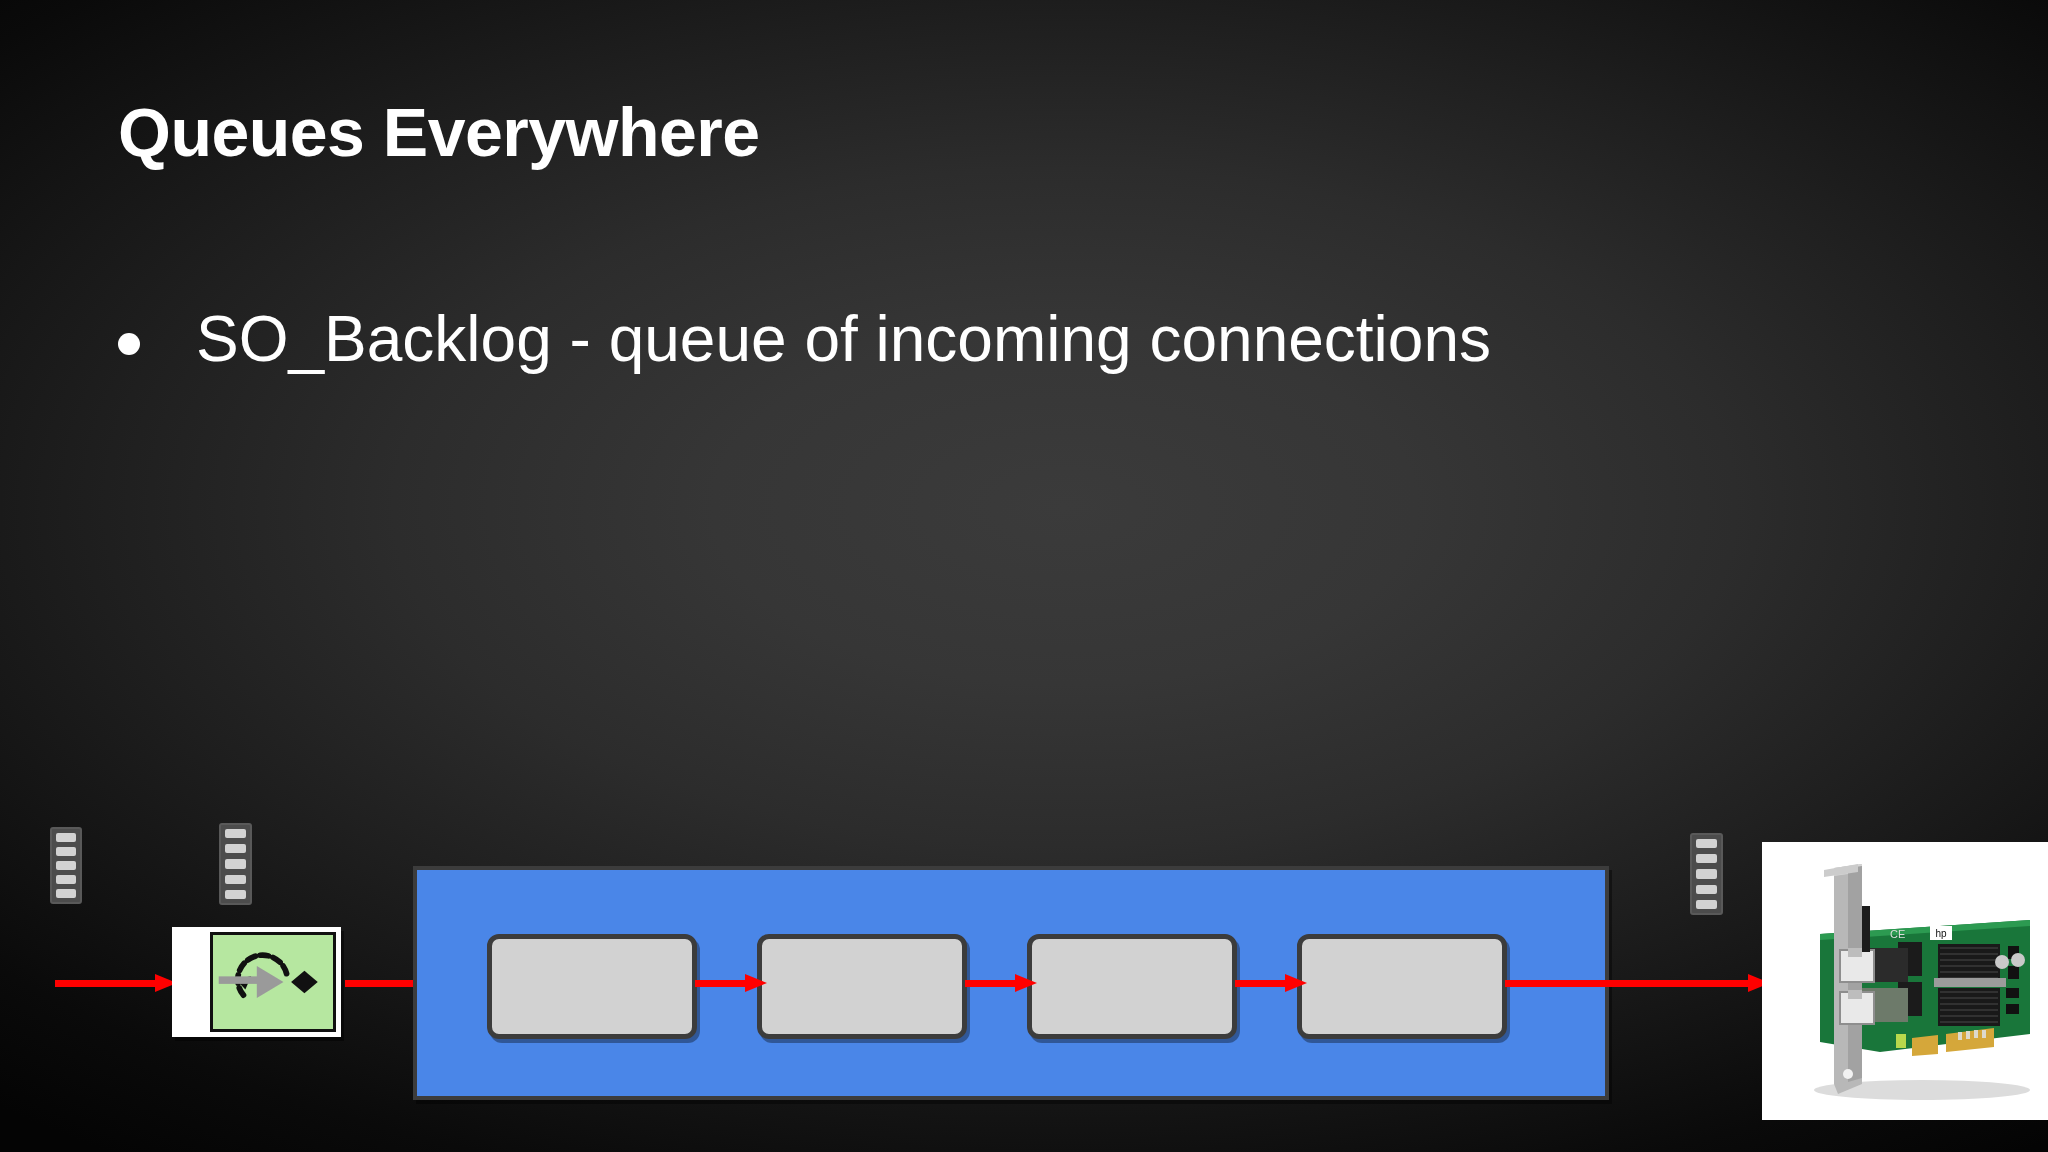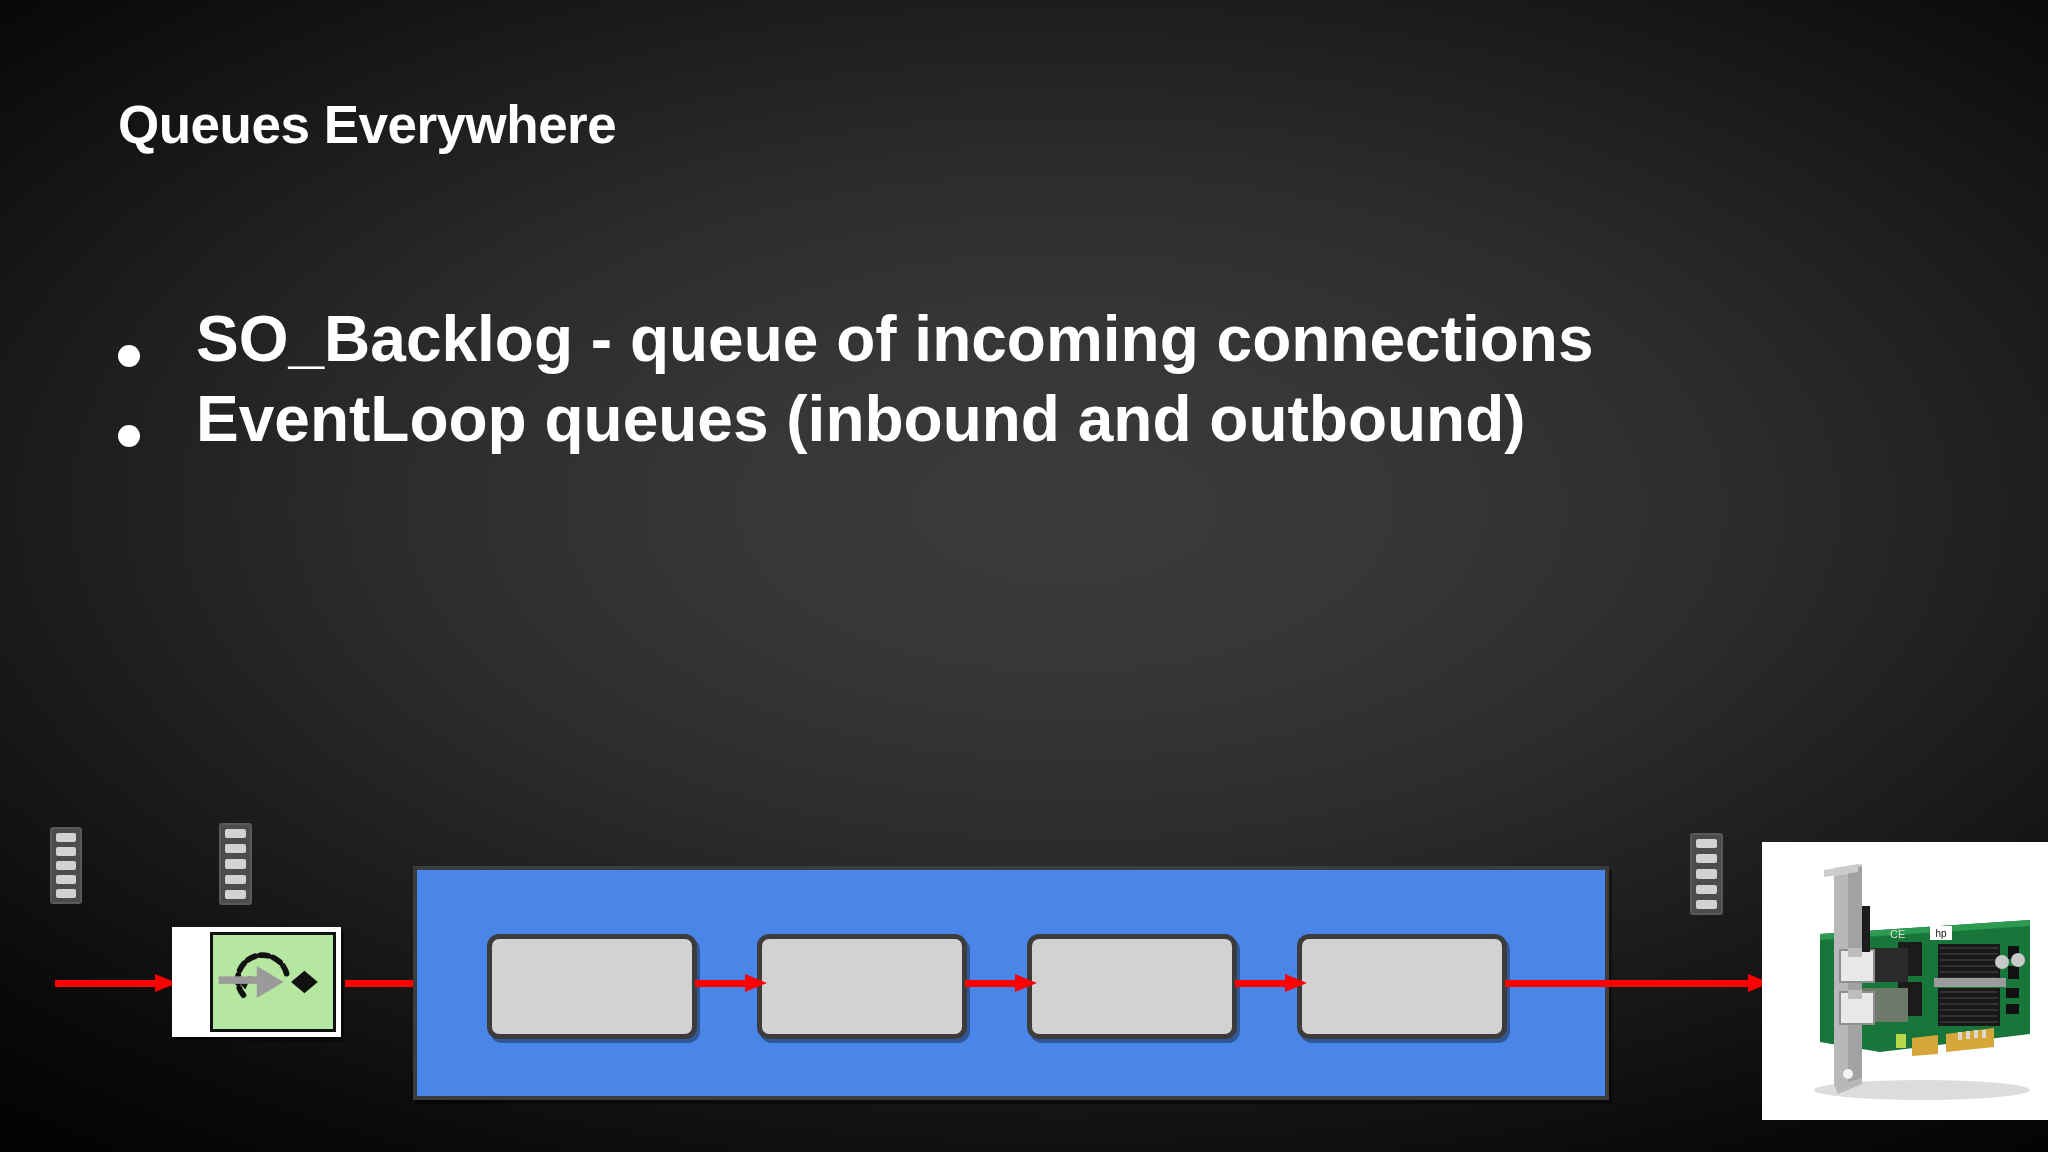--- a/index.html
+++ b/index.html
@@ -12,31 +12,31 @@
     position:relative;width:2048px;height:1152px;
     background:
       radial-gradient(ellipse 78% 70% at 52% 44%,
         #3b3b3b 0%, #363636 22%, #2c2c2c 42%, #1f1f1f 60%,
         #131313 76%, #0a0a0a 88%, #040404 100%);
     overflow:hidden;
   }
   
   #title{
     position:absolute;left:118px;top:98px;
-    font-size:53px;font-weight:bold;color:#ffffff;
+    font-size:68px;font-weight:bold;color:#ffffff;
     letter-spacing:-0.5px;line-height:1;
     white-space:nowrap;
   }
   
   #bullets{
     position:absolute;left:118px;top:300px;width:1830px;
     color:#ffffff;font-size:64px;line-height:1.22;
   }
   .bullet-row{
-    display:flex;align-items:center;margin-bottom:2px;font-weight:bold;
+    display:flex;align-items:flex-start;margin-bottom:2px;
   }
   .bullet-dot{
     flex:0 0 auto;width:22px;height:22px;border-radius:50%;
     background:#ffffff;margin-top:33px;margin-right:56px;
   }
   .bullet-text{flex:1 1 auto;}
 
   .rack{
     position:absolute;
     background:#4c4c4c;
@@ -138,24 +138,20 @@
 <body>
 
 <div id="slide">
 
   <div id="title">Queues Everywhere</div>
 
   <div id="bullets">
     <div class="bullet-row">
       <span class="bullet-dot"></span>
       <span class="bullet-text">SO_Backlog - queue of incoming connections</span>
-    </div>
-    <div class="bullet-row">
-      <span class="bullet-dot"></span>
-      <span class="bullet-text">EventLoop queues (inbound and outbound)</span>
     </div>
   </div>
 
   <div>
 
     <div id="rack-1" class="rack">
       <div class="rack-slot"></div>
       <div class="rack-slot"></div>
       <div class="rack-slot"></div>
       <div class="rack-slot"></div>

